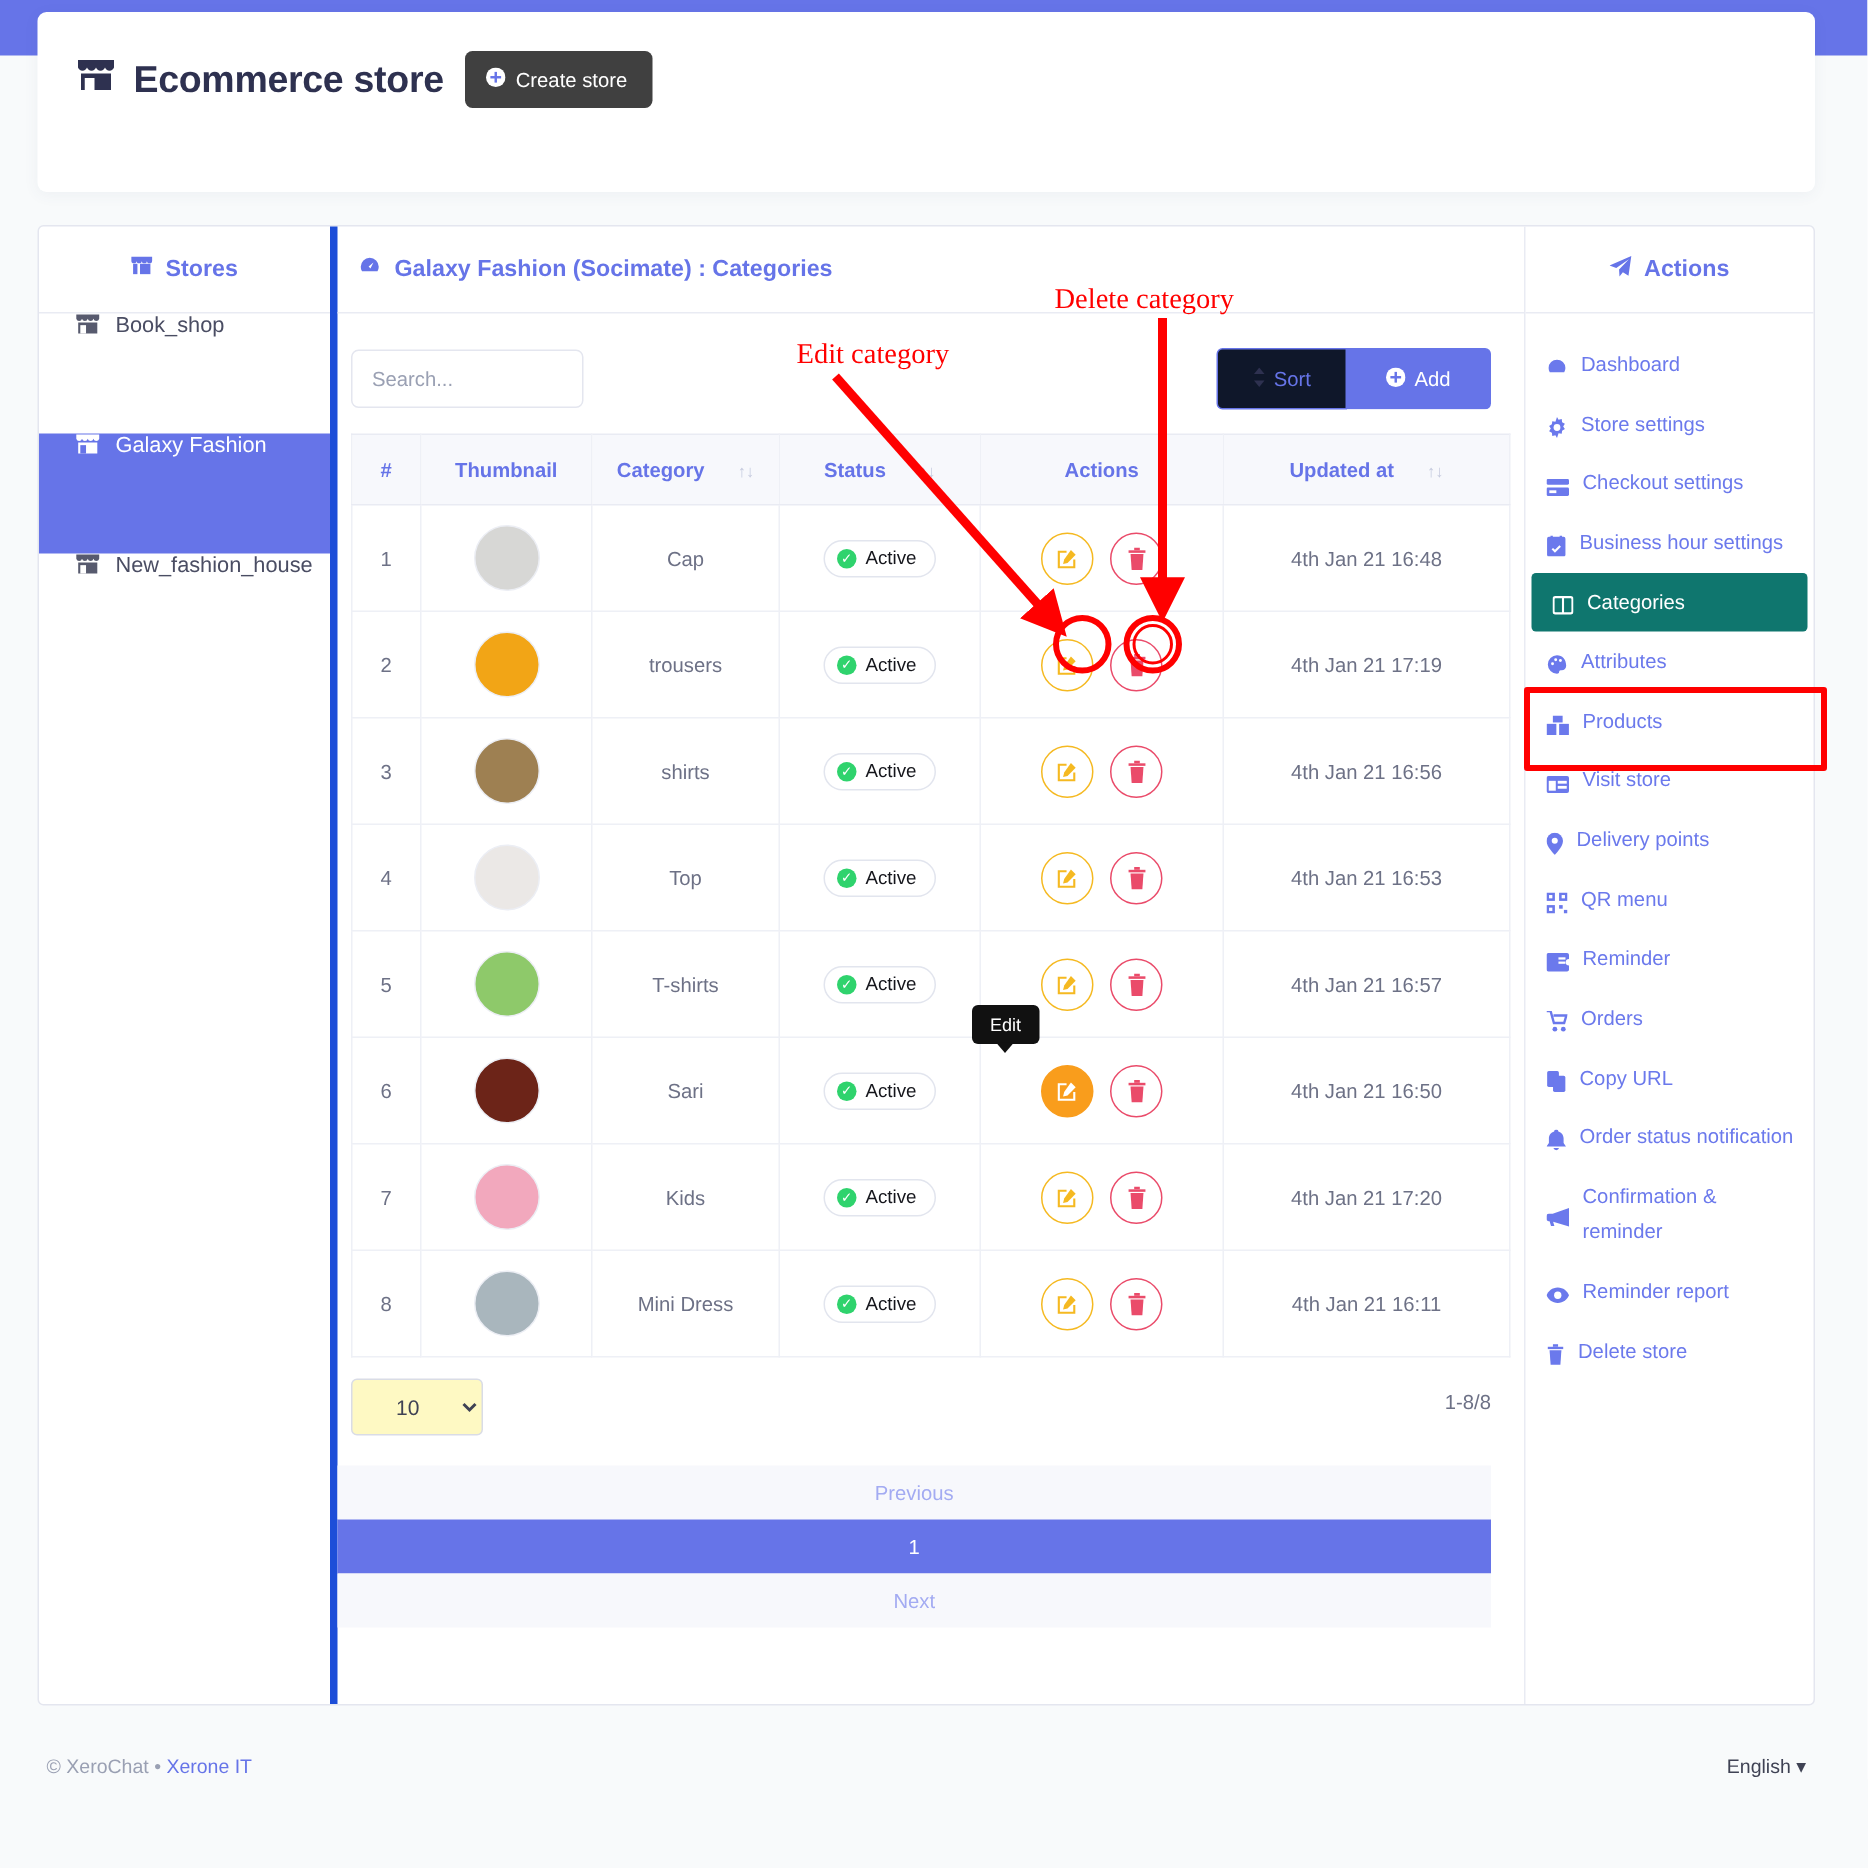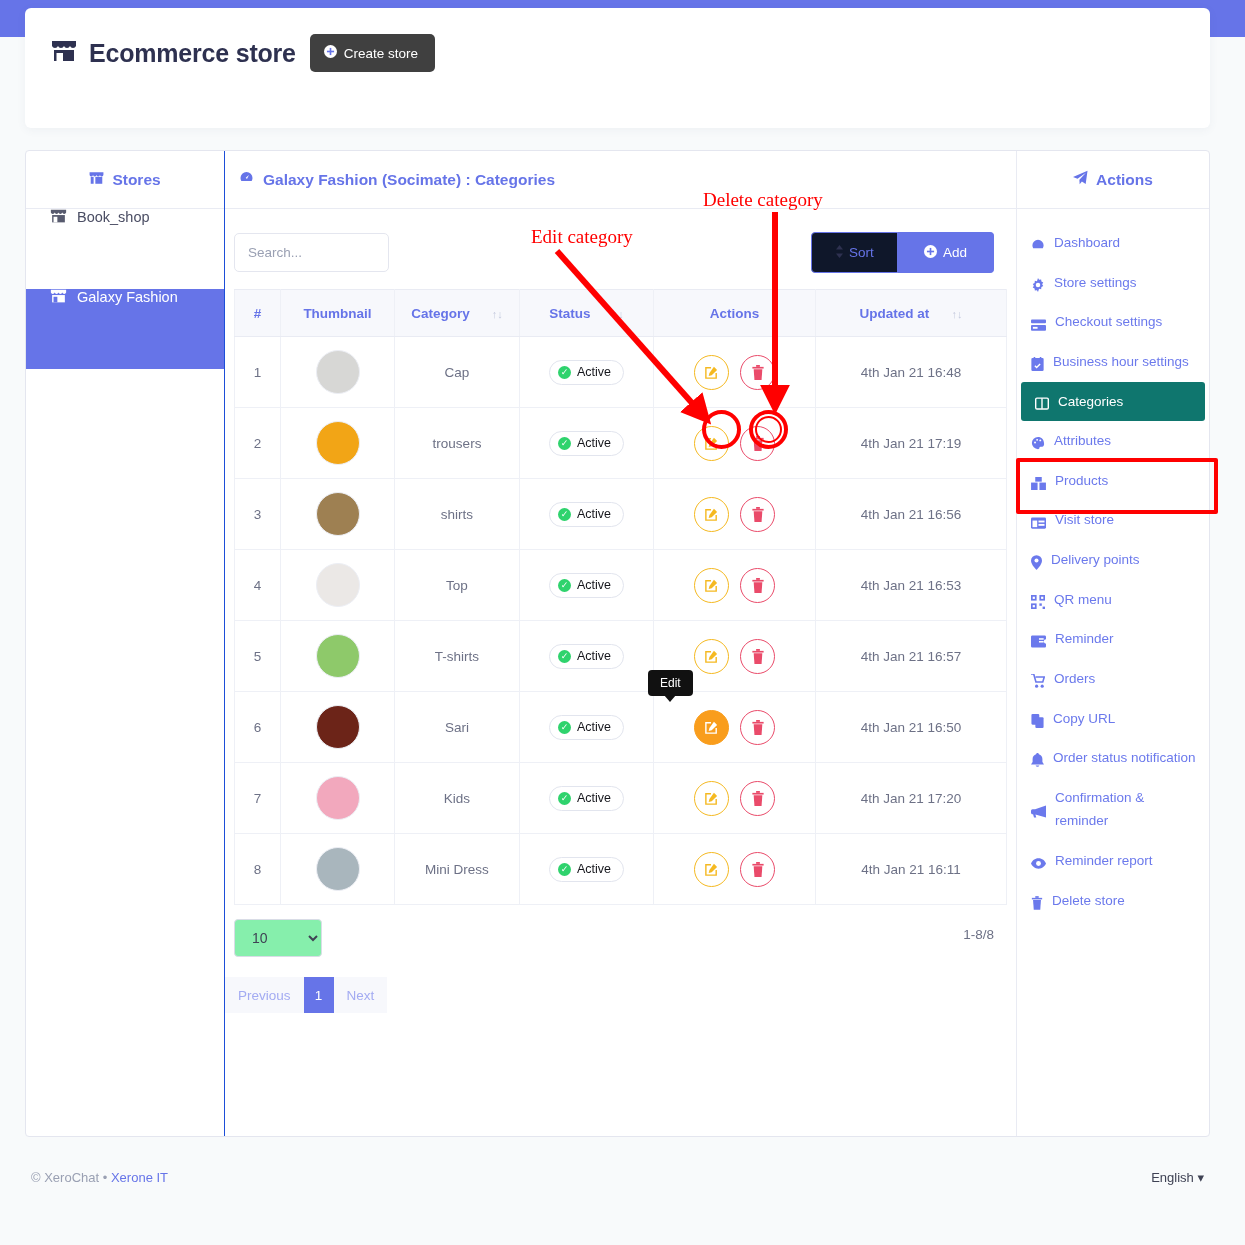--- a/index.html
+++ b/index.html
@@ -38,21 +38,21 @@
     display:flex; align-items:center; gap:7px; cursor:pointer;
     font-family:"Liberation Sans", sans-serif;
   }
 
   
   .main-panel{
     position:absolute; left:25px; top:150px; width:1185px; height:987px;
     background:#fff; border:1px solid #e4e6ef; border-radius:4px;
     display:flex;
   }
-  .col-stores{ width:199px; border-right:1px solid #1d4ed8; }
+  .col-stores{ width:199px; border-right:5px solid #1d4ed8; }
   .col-content{ flex:1; border-right:1px solid #e9ebf3; position:relative; }
   .col-actions{ width:192px; }
 
   .panel-head{
     height:58px; display:flex; align-items:center; justify-content:center;
     border-bottom:1px solid #e9ebf3; color:#6674e8; font-weight:bold;
     font-size:15.5px; gap:8px;
   }
 
   .store-item{
@@ -141,25 +141,25 @@
   .tooltip:after{
     content:""; position:absolute; bottom:-6px; left:50%; margin-left:-6px;
     border-left:6px solid transparent; border-right:6px solid transparent;
     border-top:7px solid #111;
   }
 
   
   .table-foot{ display:flex; justify-content:space-between; padding:14px 22px 0 9px; }
   .len-select{
     width:88px; height:38px; border:1px solid #d9dce6; border-radius:4px;
-    font-size:14px; color:#3f4254; padding-left:13px; background:#86efac;
+    font-size:14px; color:#3f4254; padding-left:25px; background:#fef9c3;
     font-family:"Liberation Sans", sans-serif;
   }
   .count-text{ font-size:13.5px; color:#6d7186; padding-top:8px; }
-  .pager{ display:flex; justify-content:flex-start; padding:20px 22px 0 0; }
+  .pager{ display:flex; justify-content:space-between; padding:20px 22px 0 0;flex-direction:column; }
   .pager a{
     min-width:36px; height:36px; display:flex; align-items:center;
     justify-content:center; font-size:13.5px; color:#a3abf2;
     background:#f7f8fc; padding:0 13px; text-decoration:none; cursor:pointer;
   }
   .pager a.current{ background:#6674e8; color:#fff; padding:0; min-width:30px; }
 
   
   .action-item{
     display:flex; align-items:center; gap:9px; padding:8px 10px 8px 14px;
@@ -249,20 +249,30 @@
         <div class="store-item active">
           <span>
             <svg width="17" height="14" viewBox="0 0 26 22" fill="#ffffff">
               <path d="M1 1h24v4.6a3.1 3.1 0 0 1-6 0 3.1 3.1 0 0 1-6 0 3.1 3.1 0 0 1-6 0A3.1 3.1 0 0 1 1 5.6z"></path>
               <path d="M3 9.5h20V21H3z"></path>
                 <rect x="5.2" y="12.2" width="6" height="8.8" fill="#6674e8"></rect>
             </svg>
           </span>
           <span>Galaxy Fashion</span>
         </div>
+        <div class="store-item">
+          <span>
+            <svg width="17" height="14" viewBox="0 0 26 22" fill="#575a6e">
+              <path d="M1 1h24v4.6a3.1 3.1 0 0 1-6 0 3.1 3.1 0 0 1-6 0 3.1 3.1 0 0 1-6 0A3.1 3.1 0 0 1 1 5.6z"></path>
+              <path d="M3 9.5h20V21H3z"></path>
+                <rect x="5.2" y="12.2" width="6" height="8.8" fill="#fff"></rect>
+            </svg>
+          </span>
+          <span>New_fashion_house</span>
+        </div>
       </div>
     </div>
 
     <div class="col-content">
       <div class="content-title">
         <span>
           <svg width="15" height="15" viewBox="0 0 16 16" fill="#6674e8">
             <path d="M8 2a6.4 6.4 0 0 0-6.4 6.4c0 1.2.3 2.3.9 3.2h11a6.3 6.3 0 0 0 .9-3.2A6.4 6.4 0 0 0 8 2z"></path>
             <path d="M10.6 5.3 7.2 8.2l1.3 1.4z" fill="#fff"></path>
           </svg>

